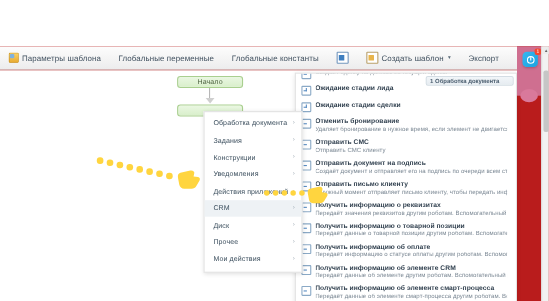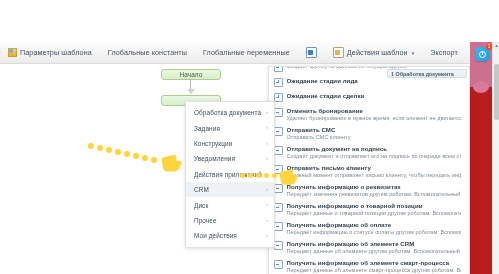--- a/index.html
+++ b/index.html
@@ -162,31 +162,31 @@
 <body>
 
 <div id="root">
 
   <div class="toolbar">
     <div class="tb-item">
       <span class="tb-ico ico-tmplparams"></span>
       <span class="tb-label">Параметры шаблона</span>
     </div>
     <div class="tb-item">
+      <span class="tb-label">Глобальные переменные</span>
+    </div>
+    <div class="tb-item">
       <span class="tb-label">Глобальные константы</span>
     </div>
     <div class="tb-item">
-      <span class="tb-label">Глобальные переменные</span>
-    </div>
-    <div class="tb-item">
       <span class="tb-ico ico-list"></span>
     </div>
     <div class="tb-item">
       <span class="tb-ico ico-new"></span>
-      <span class="tb-label">Действия шаблон</span>
+      <span class="tb-label">Создать шаблон</span>
       <span class="caret">▾</span>
     </div>
     <div class="tb-item">
       <span class="tb-label">Экспорт</span>
     </div>
 
   </div>
 
   <div class="canvas">
 

